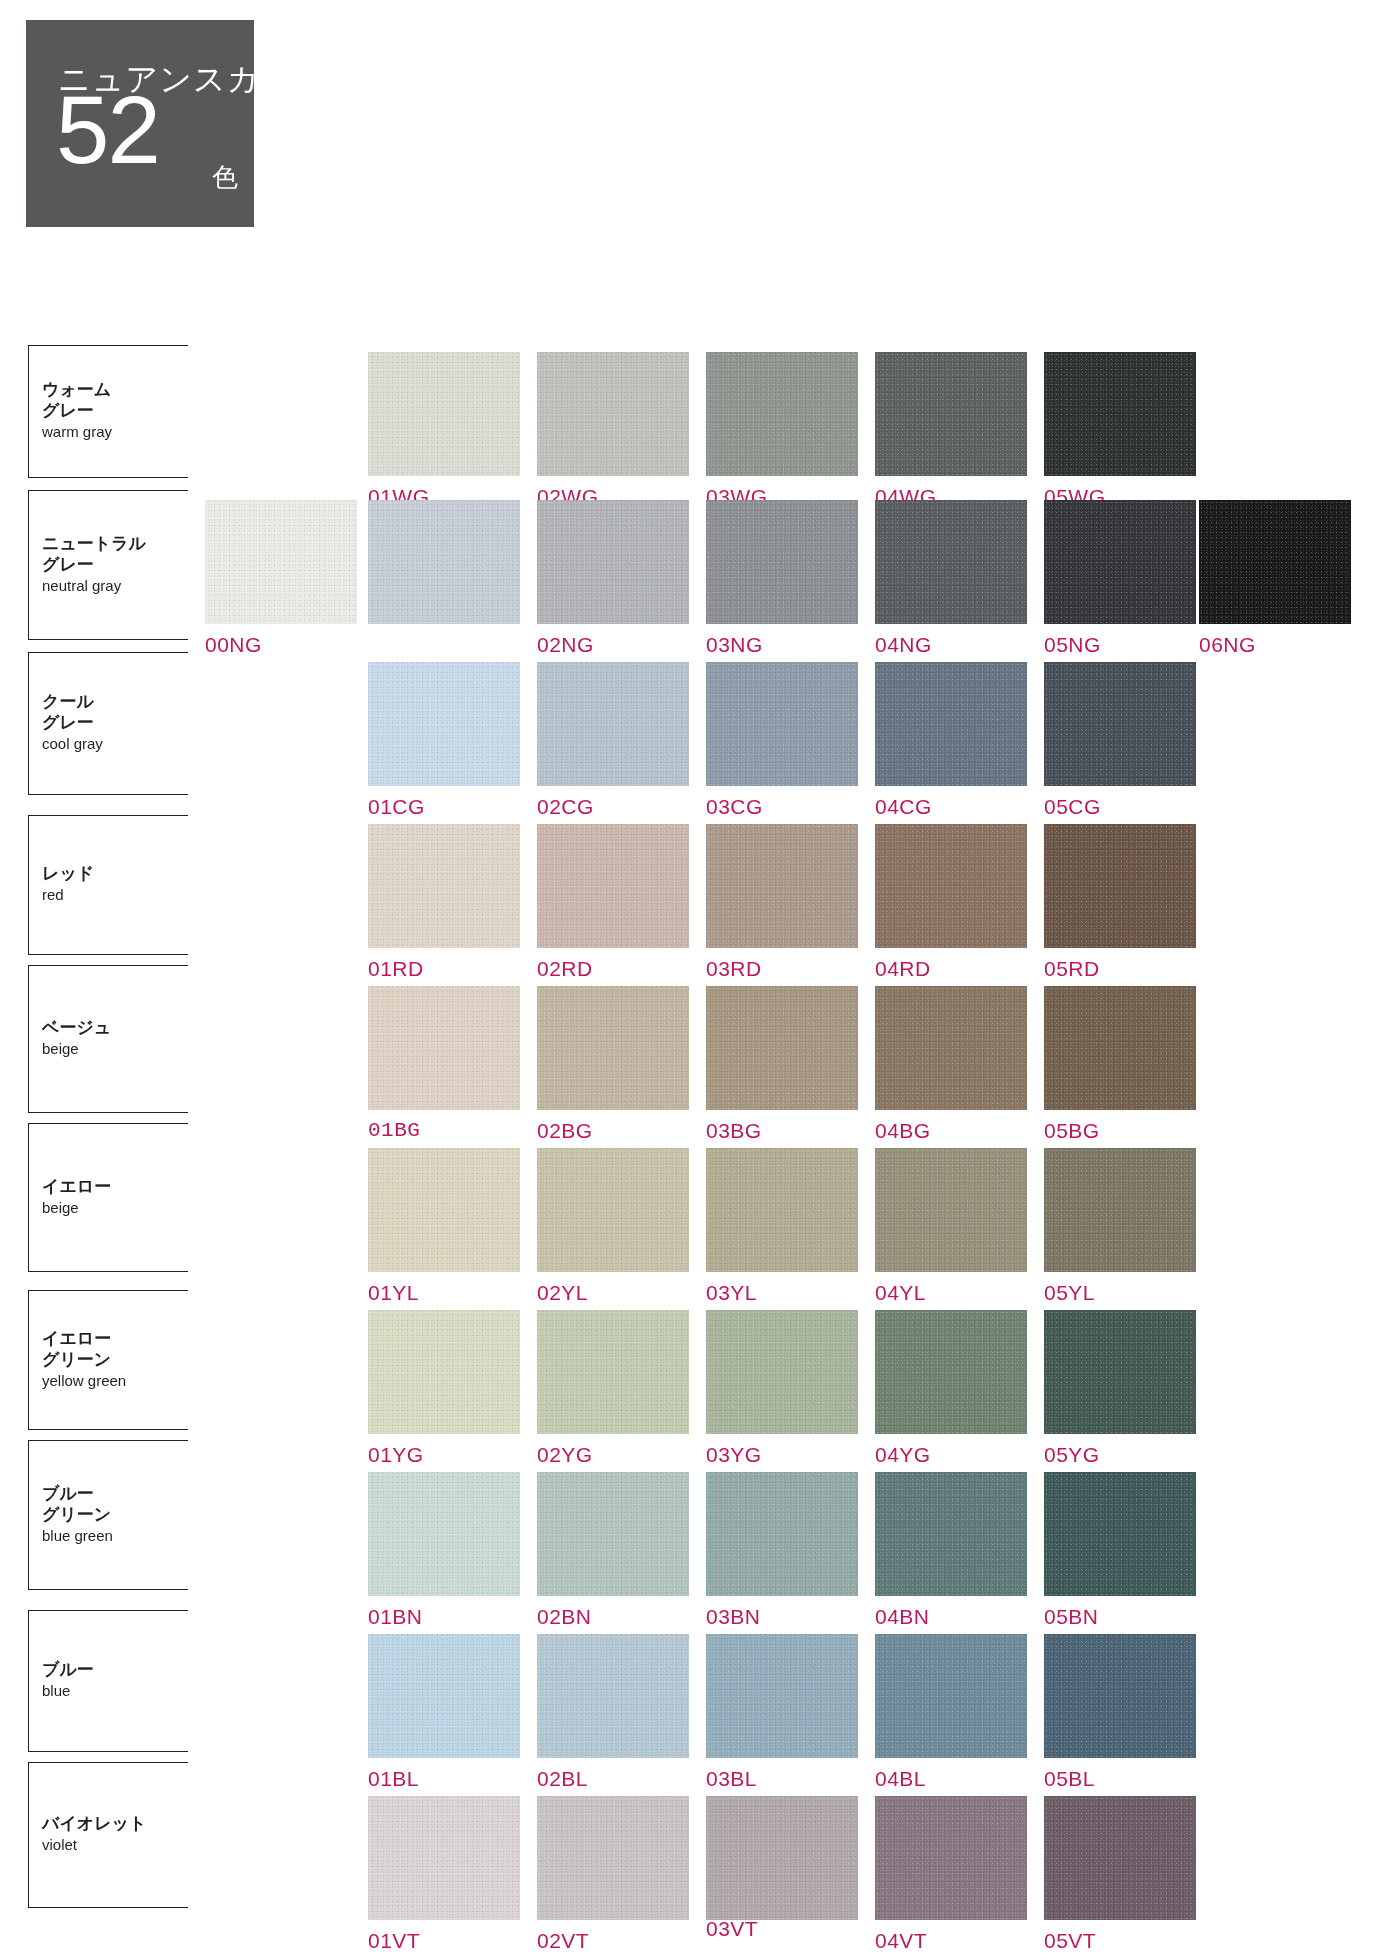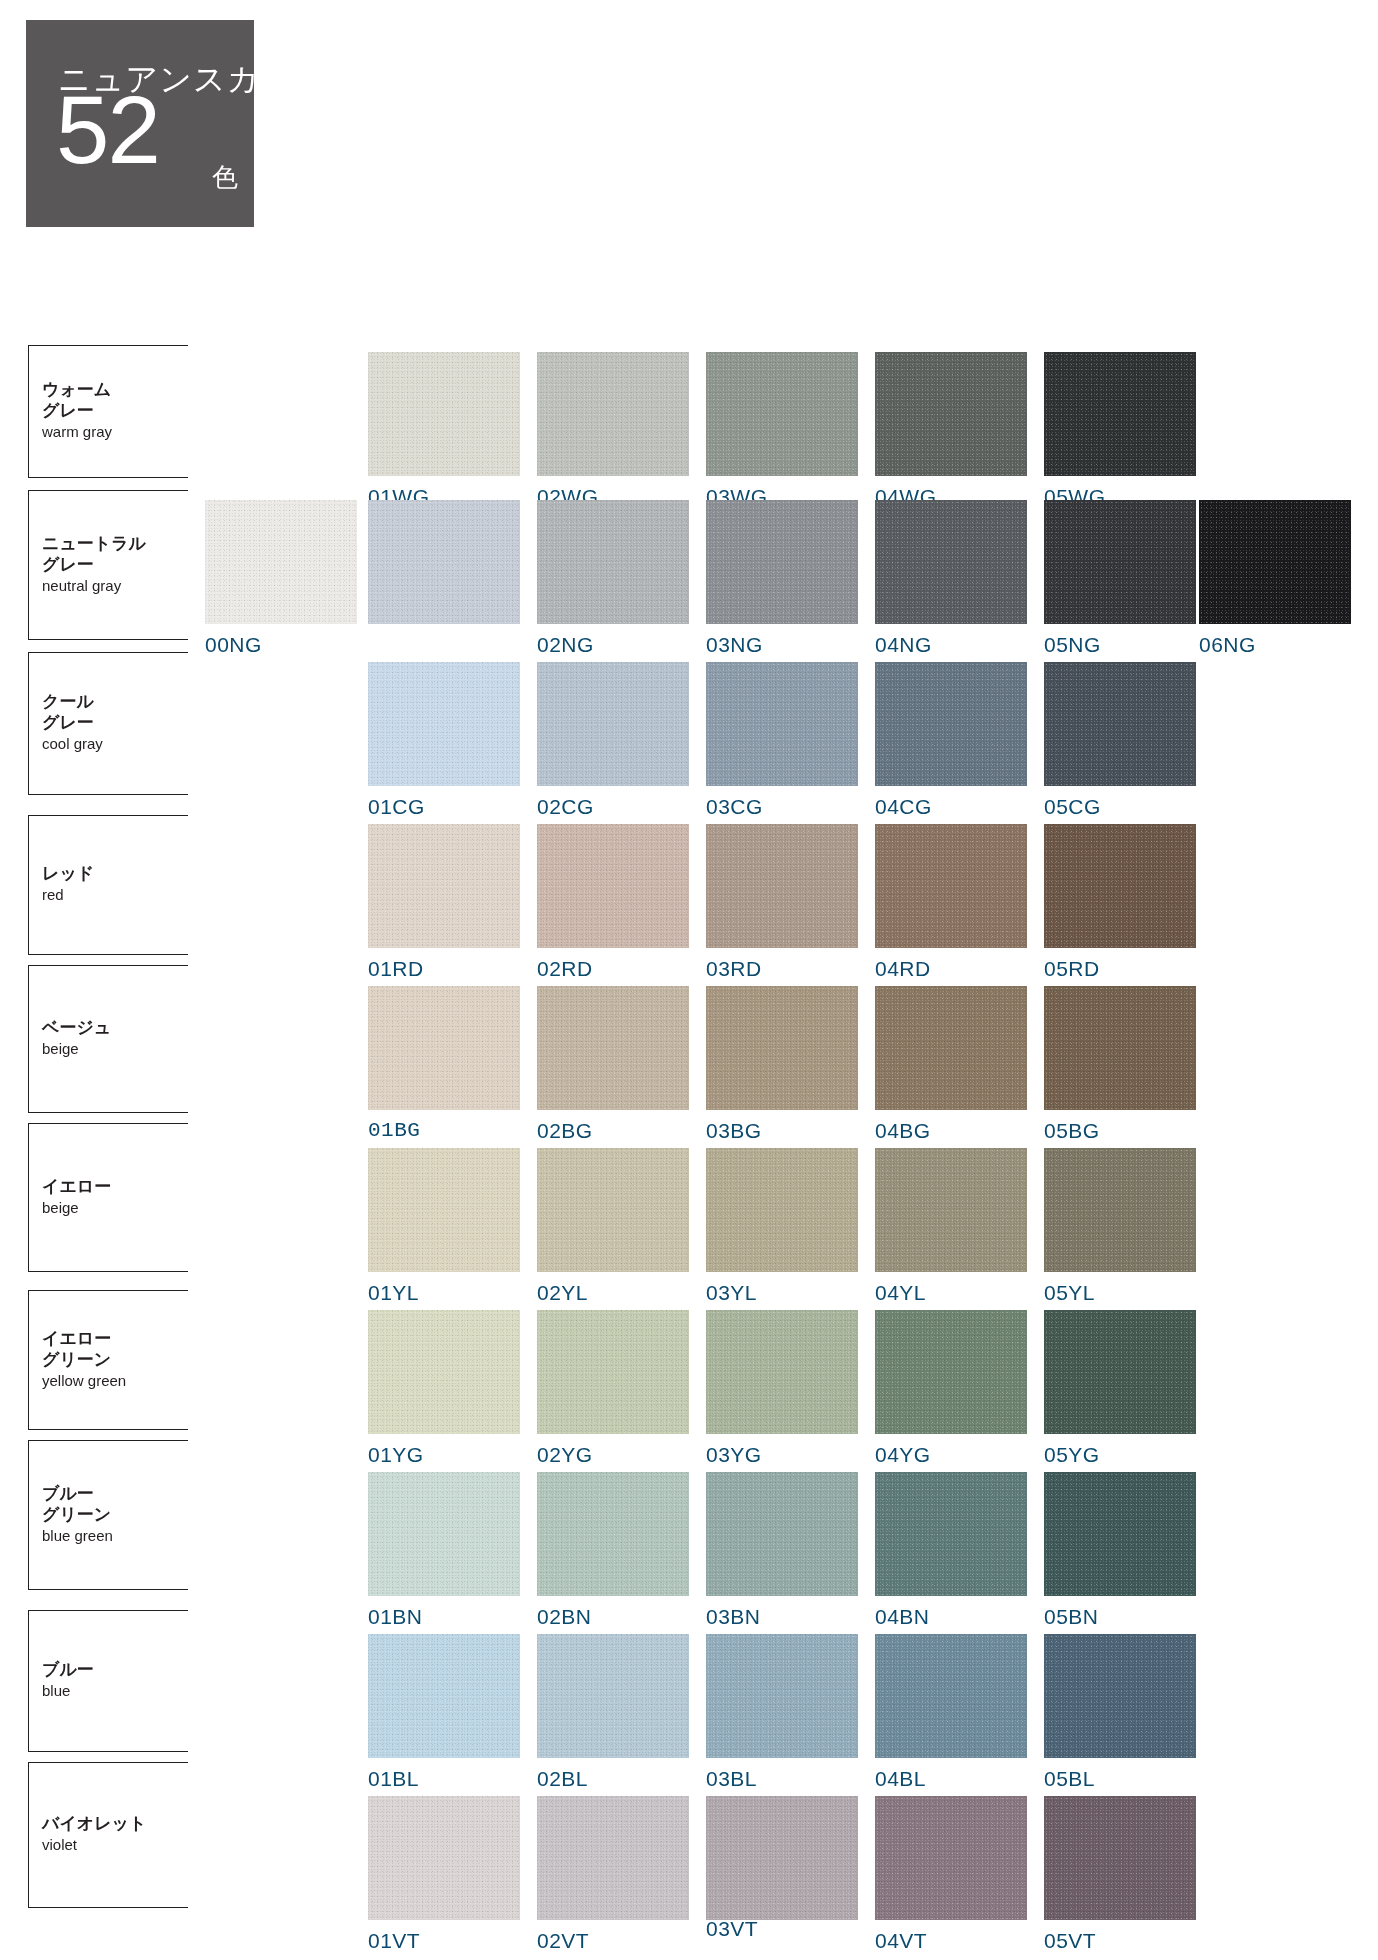--- a/index.html
+++ b/index.html
@@ -110,21 +110,21 @@
       radial-gradient(rgba(255,255,255,.30) 0.6px, transparent 0.7px),
       radial-gradient(rgba(0,0,0,.14) 0.6px, transparent 0.7px);
     background-size: 5px 5px, 5px 5px, 3px 3px, 3px 3px;
     background-position: 0 0, 2px 3px, 1px 1px, 2px 0;
     mix-blend-mode: normal;
   }
   .swatch-code {
     position: absolute;
     font-family: "Liberation Sans", sans-serif;
     font-size: 21px;
-    color: #0c4a6e;
+    color: #be185d;
     letter-spacing: 0.5px;
     white-space: nowrap;
   }
 </style>
 </head>
 <body>
 
 <div id="header-badge">
   <div class="badge-title">ニュアンスカラー</div>
   <div class="badge-number">52</div>

